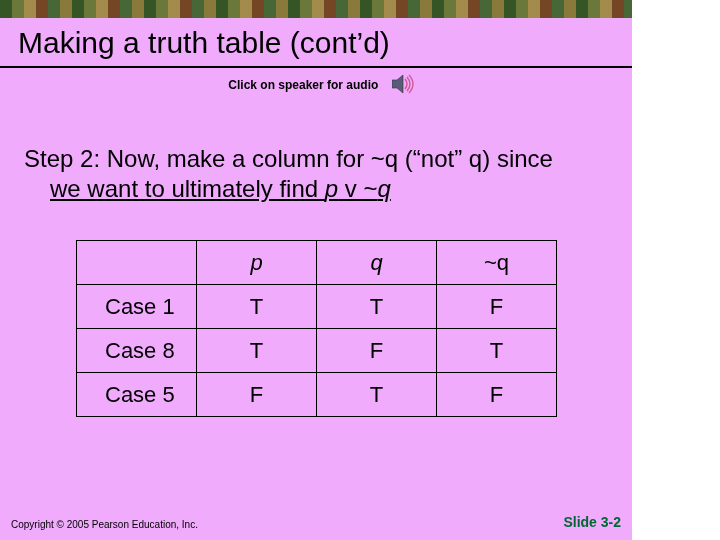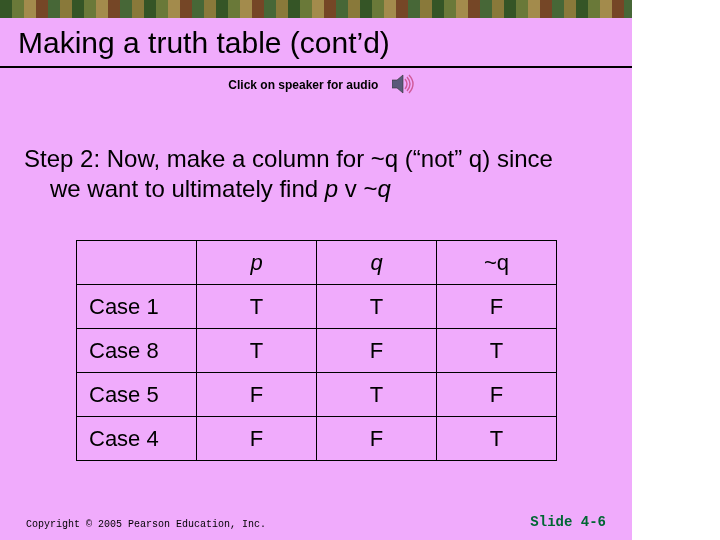--- a/index.html
+++ b/index.html
@@ -41,21 +41,21 @@
   }
   .body {
     padding: 0 24px;
   }
   .step {
     font-size: 24px;
     line-height: 1.25;
     color: #000;
     margin-top: 47px;
   }
-  .step .indent { display: block; padding-left: 26px; }
+  .step .indent { display: block; padding-left: 26px; text-decoration: underline; }
   .step i { font-style: italic; }
   .tbl-wrap {
     margin: 36px auto 0 auto;
     width: 480px;
   }
   table.truth {
     border-collapse: collapse;
     width: 100%;
     table-layout: fixed;
   }
@@ -65,35 +65,34 @@
     font-size: 22px;
     text-align: center;
     vertical-align: middle;
     font-weight: 400;
   }
   table.truth th.corner {
     border: 1.5px solid #000;
   }
   table.truth th.colhead { font-style: italic; }
   table.truth th.colhead.notq { font-style: normal; }
-  table.truth td.rowlabel { text-align: left; padding-left: 12px; }
+  table.truth td.rowlabel { text-align: left; padding-left: 28px; }
   col.c0 { width: 120px; }
   col.c1 { width: 120px; }
   col.c2 { width: 120px; }
   col.c3 { width: 120px; }
   .footer {
     position: absolute;
     bottom: 10px; left: 0; right: 0;
-    padding: 0 26px;
+    padding: 0 11px;
     display: flex;
     justify-content: space-between;
     align-items: flex-end;
     font-size: 10px;
     color: #000;
-    font-family: Liberation Mono, monospace;
   }
   .footer .slidenum { font-size: 14px; font-weight: 700; }
   .footer .sn-a { color: #006633; }
   .footer .sn-b { color: #006633; }
 </style>
 </head>
 <body>
 
 <div class="slide">
   <div class="banner"></div>
@@ -149,30 +148,24 @@
             <td>T</td>
             <td>F</td>
             <td>T</td>
           </tr>
           <tr>
             <td class="rowlabel">Case 5</td>
             <td>F</td>
             <td>T</td>
             <td>F</td>
           </tr>
-          <tr>
-            <td class="rowlabel">Case 4</td>
-            <td>F</td>
-            <td>F</td>
-            <td>T</td>
-          </tr>
         </tbody>
       </table>
     </div>
   </div>
 
   <div class="footer">
     <span>Copyright © 2005 Pearson Education, Inc.</span>
     <span class="slidenum">
-      <span class="sn-a">Slide </span><span class="sn-b">4-6</span>
+      <span class="sn-a">Slide </span><span class="sn-b">3-2</span>
     </span>
   </div>
 </div>
 
 </body></html>

